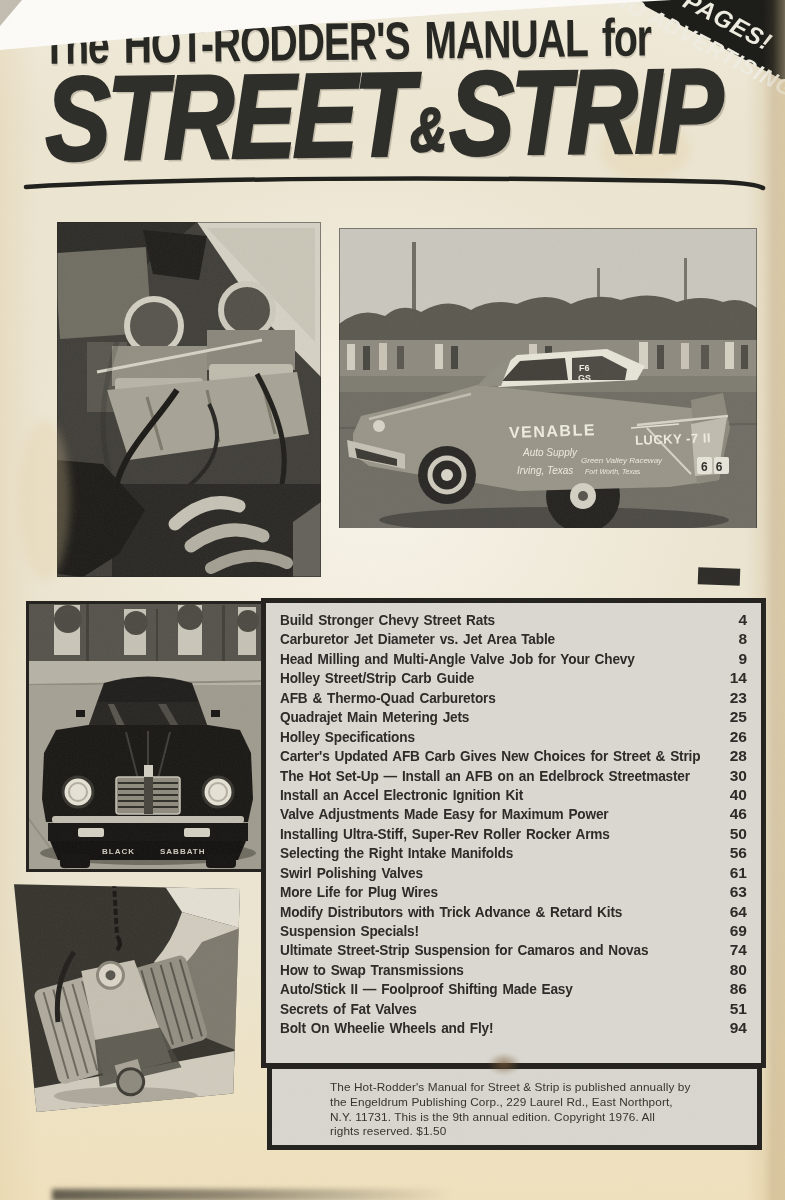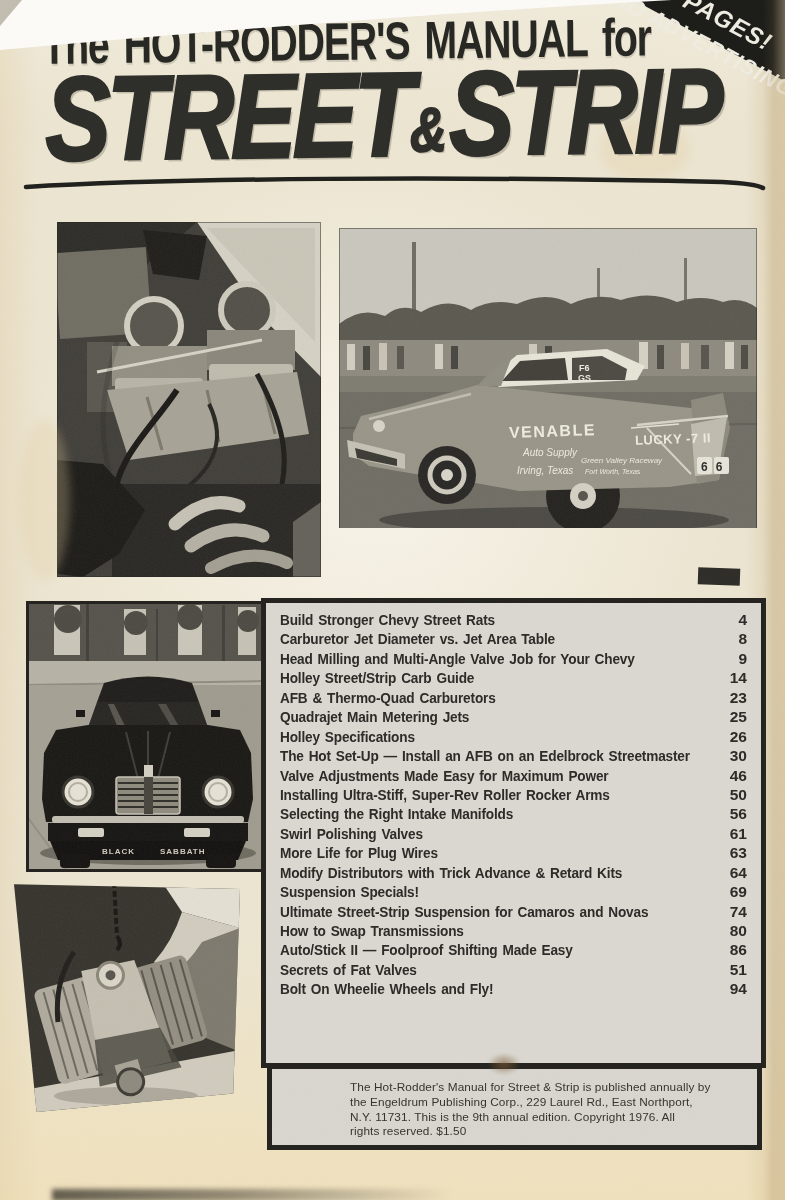--- a/index.html
+++ b/index.html
@@ -50,21 +50,21 @@
   .toc-row{position:relative;height:19.45px;}
   .toc-title{position:absolute;left:0;top:0;white-space:nowrap;
     font-size:15.5px;font-weight:bold;color:#2b2a27;letter-spacing:-.2px;word-spacing:1.5px;
     transform:scaleX(.88);transform-origin:left top;}
   .toc-page{position:absolute;right:2px;top:0;font-size:15.5px;font-weight:bold;color:#2b2a27;}
   
   .pub-box{position:absolute;left:267px;top:1064px;width:495px;height:86px;
     box-sizing:border-box;border:5px solid #23221f;background:#d8d6cf;
     padding:11px 18px 0 58px;z-index:5;}
   .pub-line{display:block;font-size:11.8px;line-height:14.8px;color:#34332e;
-    letter-spacing:.1px;font-weight:normal;margin-left:20px;}
+    letter-spacing:.1px;font-weight:normal;}
   
   .stain-brown{position:absolute;left:487px;top:1053px;width:34px;height:22px;z-index:7;
     background:radial-gradient(closest-side, rgba(122,88,52,.65), rgba(122,88,52,0));
     filter:blur(1.5px);}
   .smear-bottom{position:absolute;left:52px;top:1189px;width:400px;height:12px;z-index:8;
     background:linear-gradient(90deg, rgba(62,58,48,.8), rgba(74,69,58,.55) 45%, rgba(80,74,62,0));
     filter:blur(2.5px);}
   .edge-right{position:absolute;right:0;top:0;width:22px;height:100%;z-index:9;
     background:linear-gradient(90deg, rgba(0,0,0,0), rgba(150,124,82,.14) 45%, rgba(216,196,156,.45));}
   .spot{position:absolute;border-radius:50%;filter:blur(4px);z-index:2;}
@@ -339,26 +339,34 @@
         <div class="toc-row">
           <span class="toc-title">Quadrajet Main Metering Jets</span>
           <span class="toc-page">25</span>
         </div>
 
         <div class="toc-row">
           <span class="toc-title">Holley Specifications</span>
           <span class="toc-page">26</span>
         </div>
 
+        <div class="toc-row">
+          <span class="toc-title">Carter's Updated AFB Carb Gives New Choices for Street &amp; Strip</span>
+          <span class="toc-page">28</span>
+        </div>
 
         <div class="toc-row">
           <span class="toc-title">The Hot Set-Up — Install an AFB on an Edelbrock Streetmaster</span>
           <span class="toc-page">30</span>
         </div>
 
+        <div class="toc-row">
+          <span class="toc-title">Install an Accel Electronic Ignition Kit</span>
+          <span class="toc-page">40</span>
+        </div>
 
         <div class="toc-row">
           <span class="toc-title">Valve Adjustments Made Easy for Maximum Power</span>
           <span class="toc-page">46</span>
         </div>
 
         <div class="toc-row">
           <span class="toc-title">Installing Ultra-Stiff, Super-Rev Roller Rocker Arms</span>
           <span class="toc-page">50</span>
         </div>

